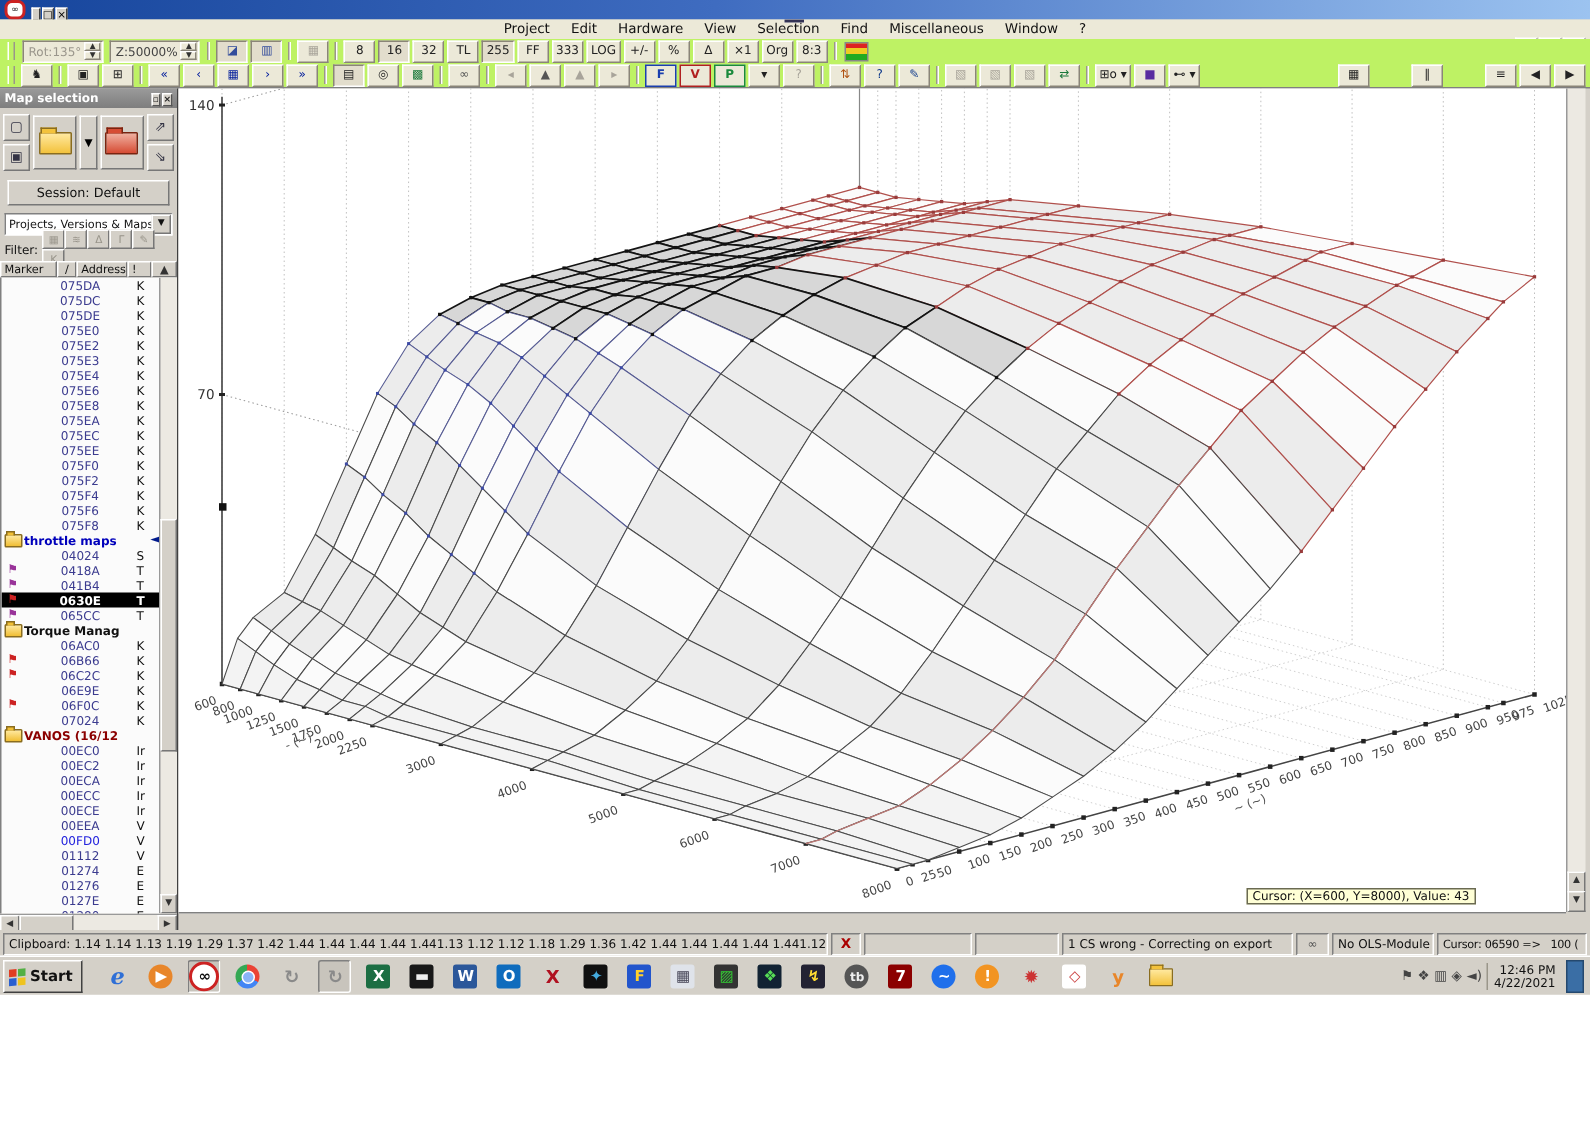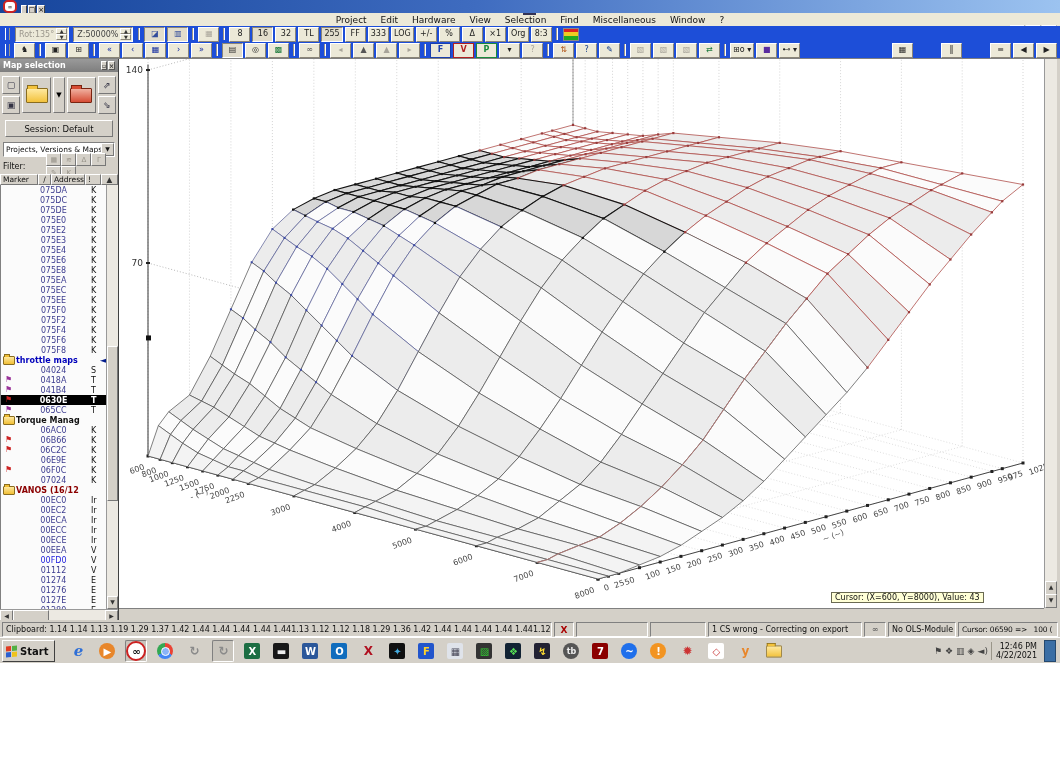--- a/index.html
+++ b/index.html
@@ -10,21 +10,21 @@
   .titlebar .appicon{width:10px;height:9px;border-radius:5px;background:#fff;border:2px solid #c22;margin:0 3px 0 1px;display:flex;align-items:center;justify-content:center;font-size:6px;color:#111;line-height:1;}
   .titlebar .t{font-size:9px;font-weight:bold;flex:1;white-space:nowrap;}
   .winbtn{width:13px;height:10px;margin-left:1px;background:#d4d0c8;border:1px solid;border-color:#fff #404040 #404040 #fff;font-size:7px;line-height:8px;text-align:center;color:#000;}
   
   .menubar{position:absolute;top:13px;left:0;right:0;height:13px;background:#ece9d8;display:flex;align-items:center;font-size:9px;color:#111;border-bottom:1px solid #d8d4c8;flex-direction:column;}
   .menubar .mdoc{width:11px;height:9px;background:#fff;border:1px solid #335;margin:0 6px 0 4px;}
   .menu-item{padding:0 7px;white-space:nowrap;}
   .mdi-controls{margin-left:auto;display:flex;padding-right:3px;}
   .mdi-controls .winbtn{background:#ece9d8;border-color:#fff #808080 #808080 #fff;}
   
-  .toolbar{position:absolute;left:0;right:0;height:16px;background:#1d4ed8;display:flex;align-items:center;padding:0 2px;border-bottom:1px solid #d0ccc0;}
+  .toolbar{position:absolute;left:0;right:0;height:16px;background:#bef264;display:flex;align-items:center;padding:0 2px;border-bottom:1px solid #d0ccc0;}
   .tb1{top:26px;} .tb2{top:42px;}
   .grip{width:3px;height:12px;border-left:1px solid #fff;border-right:1px solid #9a968a;margin:0 3px;}
   .sep{width:1px;height:12px;background:#9a968a;border-right:1px solid #fff;margin:0 3px;}
   .gapflex{flex:1;}
   .gap2{width:26px;}
   .tbtn{min-width:15px;height:13px;margin:0 1px;display:flex;align-items:center;justify-content:center;font-size:8px;line-height:1;padding:0 2px;color:#222;background:#ece9d8;border:1px solid #ece9d8;}
   .tbtn.raised{border-color:#fff #8a8578 #8a8578 #fff;}
   .tbtn.pressed{border-color:#8a8578 #fff #fff #8a8578;background:#e2ddcc;}
   .tbtn.disabled{color:#a8a49a;}
   .spinbox{display:flex;align-items:center;margin:0 2px;border:1px solid;border-color:#8a8578 #fff #fff #8a8578;background:#ece9d8;height:13px;font-size:8px;padding:0 1px 0 3px;color:#444;}
@@ -46,21 +46,21 @@
   .ddbtn{width:11px;height:34px;background:#d4d0c8;border:1px solid;border-color:#fff #777 #777 #fff;font-size:7px;display:flex;align-items:center;justify-content:center;}
   .fold{position:relative;width:20px;height:13px;background:linear-gradient(180deg,#ffe9a0,#f3c23c);border:1px solid #8a6d1f;border-radius:1px;}
   .fold:before{content:"";position:absolute;top:-4px;left:0;width:9px;height:3px;background:#f3c23c;border:1px solid #8a6d1f;border-bottom:none;}
   .fold.red{background:linear-gradient(180deg,#f0b0a0,#d64c34);border-color:#7a2410;}
   .fold.red:before{background:#d64c34;border-color:#7a2410;}
   .session-btn{margin:2px 5px;height:15px;background:#d4d0c8;border:1px solid;border-color:#fff #777 #777 #fff;font-size:8.5px;display:flex;align-items:center;justify-content:center;color:#111;}
   .scope{margin:3px 3px 1px;height:13px;background:#fff;border:1px solid;border-color:#808080 #fff #fff #808080;display:flex;align-items:center;font-size:7.5px;color:#111;overflow:hidden;}
   .scope .txt{flex:1;white-space:nowrap;overflow:hidden;padding-left:2px;}
   .scope .dd{width:11px;height:11px;background:#d4d0c8;border:1px solid;border-color:#fff #777 #777 #fff;font-size:6px;text-align:center;line-height:10px;flex:none;}
   .filter-row{height:14px;display:flex;align-items:center;padding:1px 3px;gap:1px;}
-  .filter-row .lbl{font-size:8px;margin-right:20px;color:#111;}
+  .filter-row .lbl{font-size:8px;margin-right:2px;color:#111;}
   .fbtn{width:13px;height:11px;background:#d4d0c8;border:1px solid;border-color:#fff #777 #777 #fff;font-size:7px;color:#98948a;display:flex;align-items:center;justify-content:center;}
   .list-header{height:11px;display:flex;font-size:7.5px;color:#111;}
   .list-header div{background:#d4d0c8;border:1px solid;border-color:#fff #777 #777 #fff;display:flex;align-items:center;padding:0 2px;overflow:hidden;}
   .lh-marker{flex:1.15;} .lh-slash{width:7px;flex:none;justify-content:center;} .lh-addr{flex:1;} .lh-x{width:10px;flex:none;} .lh-sort{width:11px;flex:none;justify-content:center;color:#333;}
   .maplist{flex:1;position:relative;background:#fbfbfb;border-left:1px solid #808080;overflow:hidden;}
   .maplist-inner{position:absolute;top:0;left:0;right:11px;bottom:0;}
   .mrow{height:10px;display:flex;align-items:center;font-size:8px;color:#3b3b8f;white-space:nowrap;}
   .mrow .ic{width:15px;flex:none;display:flex;align-items:center;justify-content:center;}
   .mrow .addr{flex:1;text-align:center;}
   .mrow .typ{width:16px;flex:none;color:#111;}

